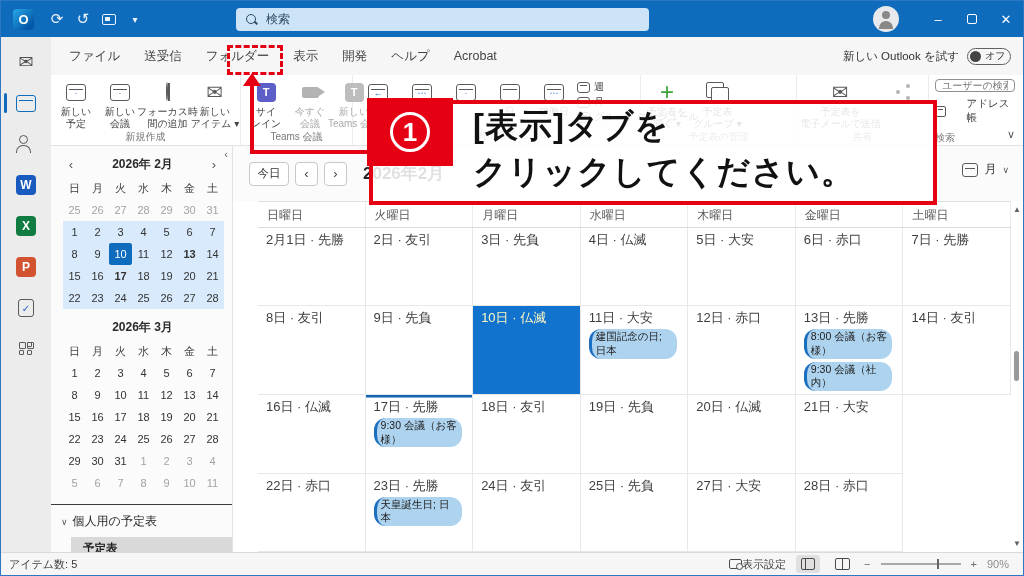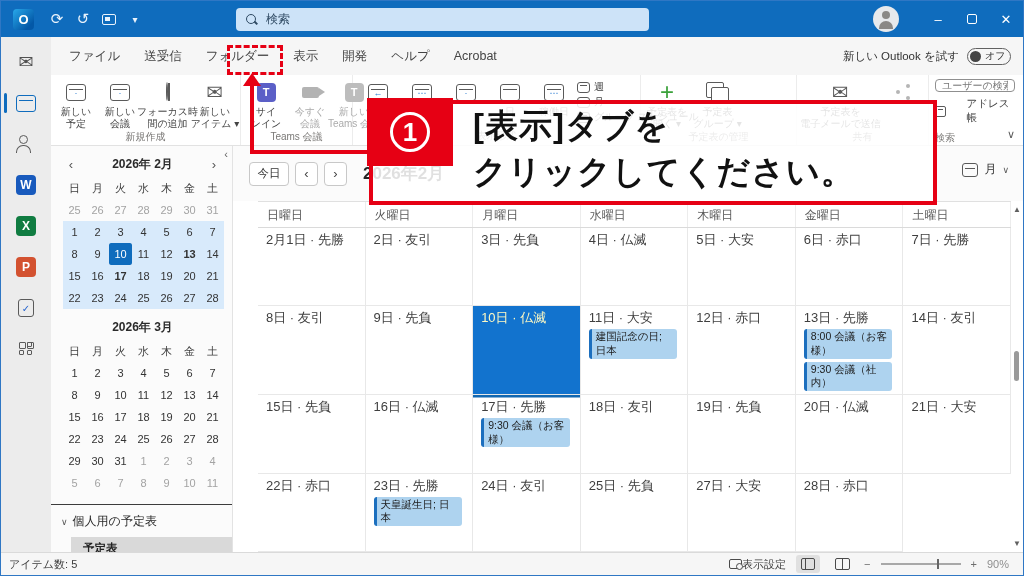--- a/index.html
+++ b/index.html
@@ -116,21 +116,21 @@
   .viewsel{position:absolute;right:14px;top:15px;display:flex;align-items:center;gap:6px;font-size:12px;color:#333;}
   .gridwrap{position:absolute;left:8px;right:12px;top:55px;bottom:0;display:flex;flex-direction:column;border-top:1px solid #e0e0e0;margin-left:17px;}
   .dayhdr{display:grid;grid-template-columns:repeat(7,1fr);height:26px;border-bottom:1px solid #dadada;}
   .dh{font-size:12px;color:#5a5a5a;padding:5px 0 0 9px;border-right:1px solid #ececec;}
   .grow{display:grid;grid-template-columns:repeat(7,1fr);flex:1;}
   .cell{border-right:1px solid #e8e8e8;border-bottom:1px solid #e8e8e8;padding:3px 4px 0 8px;position:relative;overflow:hidden;}
   .dlabel{font-size:13px;color:#3f3f3f;margin-bottom:2px;white-space:nowrap;}
   .cell.sel{background:#1273ce;}
   .cell.sel .dlabel{color:#fef9c3;}
   .cell.today{box-shadow:inset 0 2.5px 0 0 #1167b1;}
-  .ev{font-size:10.5px;line-height:1.3;color:#1c1c1c;background:#aed3ef;border-left:3px solid #1c6fbe;border-radius:3px;padding:1px 3px 1px 4px;margin:0 6px 3px 0;}
+  .ev{font-size:10.5px;line-height:1.3;color:#1c1c1c;background:#aed3ef;border-left:3px solid #1c6fbe;border-radius:12px;padding:1px 3px 1px 4px;margin:0 6px 3px 0;}
   .vsb{position:absolute;right:0;top:55px;bottom:0;width:12px;display:flex;flex-direction:column;align-items:center;font-size:8px;color:#606060;}
   .vsb .thumb{width:5px;height:30px;border-radius:3px;background:#9a9a9a;position:absolute;top:150px;left:3px;}
   .vsb .up{margin-top:4px;} .vsb .dn{position:absolute;bottom:4px;}
 
   
   .statusbar{position:absolute;left:0;right:0;bottom:0;height:23px;background:#f6f6f6;border-top:1px solid #dadada;display:flex;align-items:center;font-size:11px;color:#3b3b3b;}
   .sb-left{padding-left:8px;}
   .sb-right{margin-left:auto;display:flex;align-items:center;gap:10px;padding-right:14px;}
   .mon{width:13px;height:10px;border:1.4px solid #4a4a4a;border-radius:2px;position:relative;}
   .mon::after{content:"";position:absolute;right:-2px;bottom:-2px;width:5px;height:5px;border-radius:50%;background:#f6f6f6;border:1.3px solid #4a4a4a;}
@@ -631,24 +631,20 @@
                 <div class="ev">9:30 会議（社内）</div>
               </div>
   </div>
             <div class="cell">
     <div class="dlabel">14日 · 友引</div>
     <div class="evs"></div>
   </div>
           </div>
           <div class="grow">
             <div class="cell">
-    <div class="dlabel">15日 · 先負</div>
-    <div class="evs"></div>
-  </div>
-            <div class="cell">
     <div class="dlabel">16日 · 仏滅</div>
     <div class="evs"></div>
   </div>
             <div class="cell today">
     <div class="dlabel">17日 · 先勝</div>
     <div class="evs">
                 <div class="ev">9:30 会議（お客様）</div>
               </div>
   </div>
             <div class="cell">

